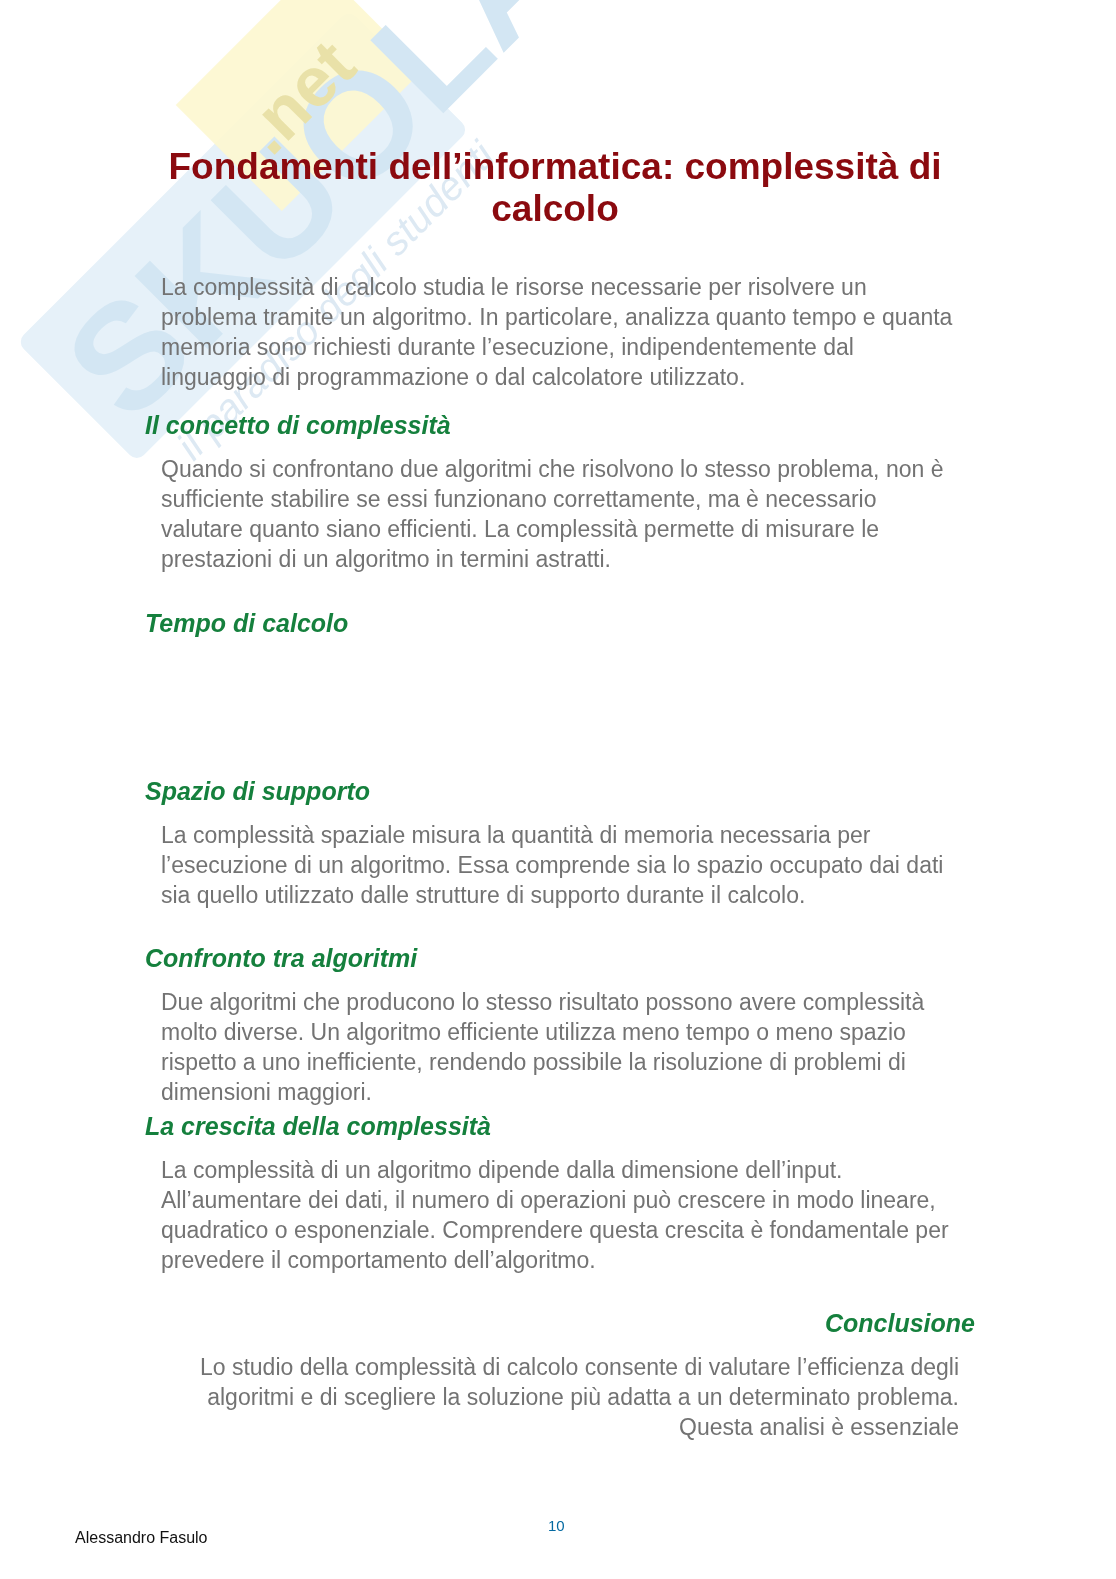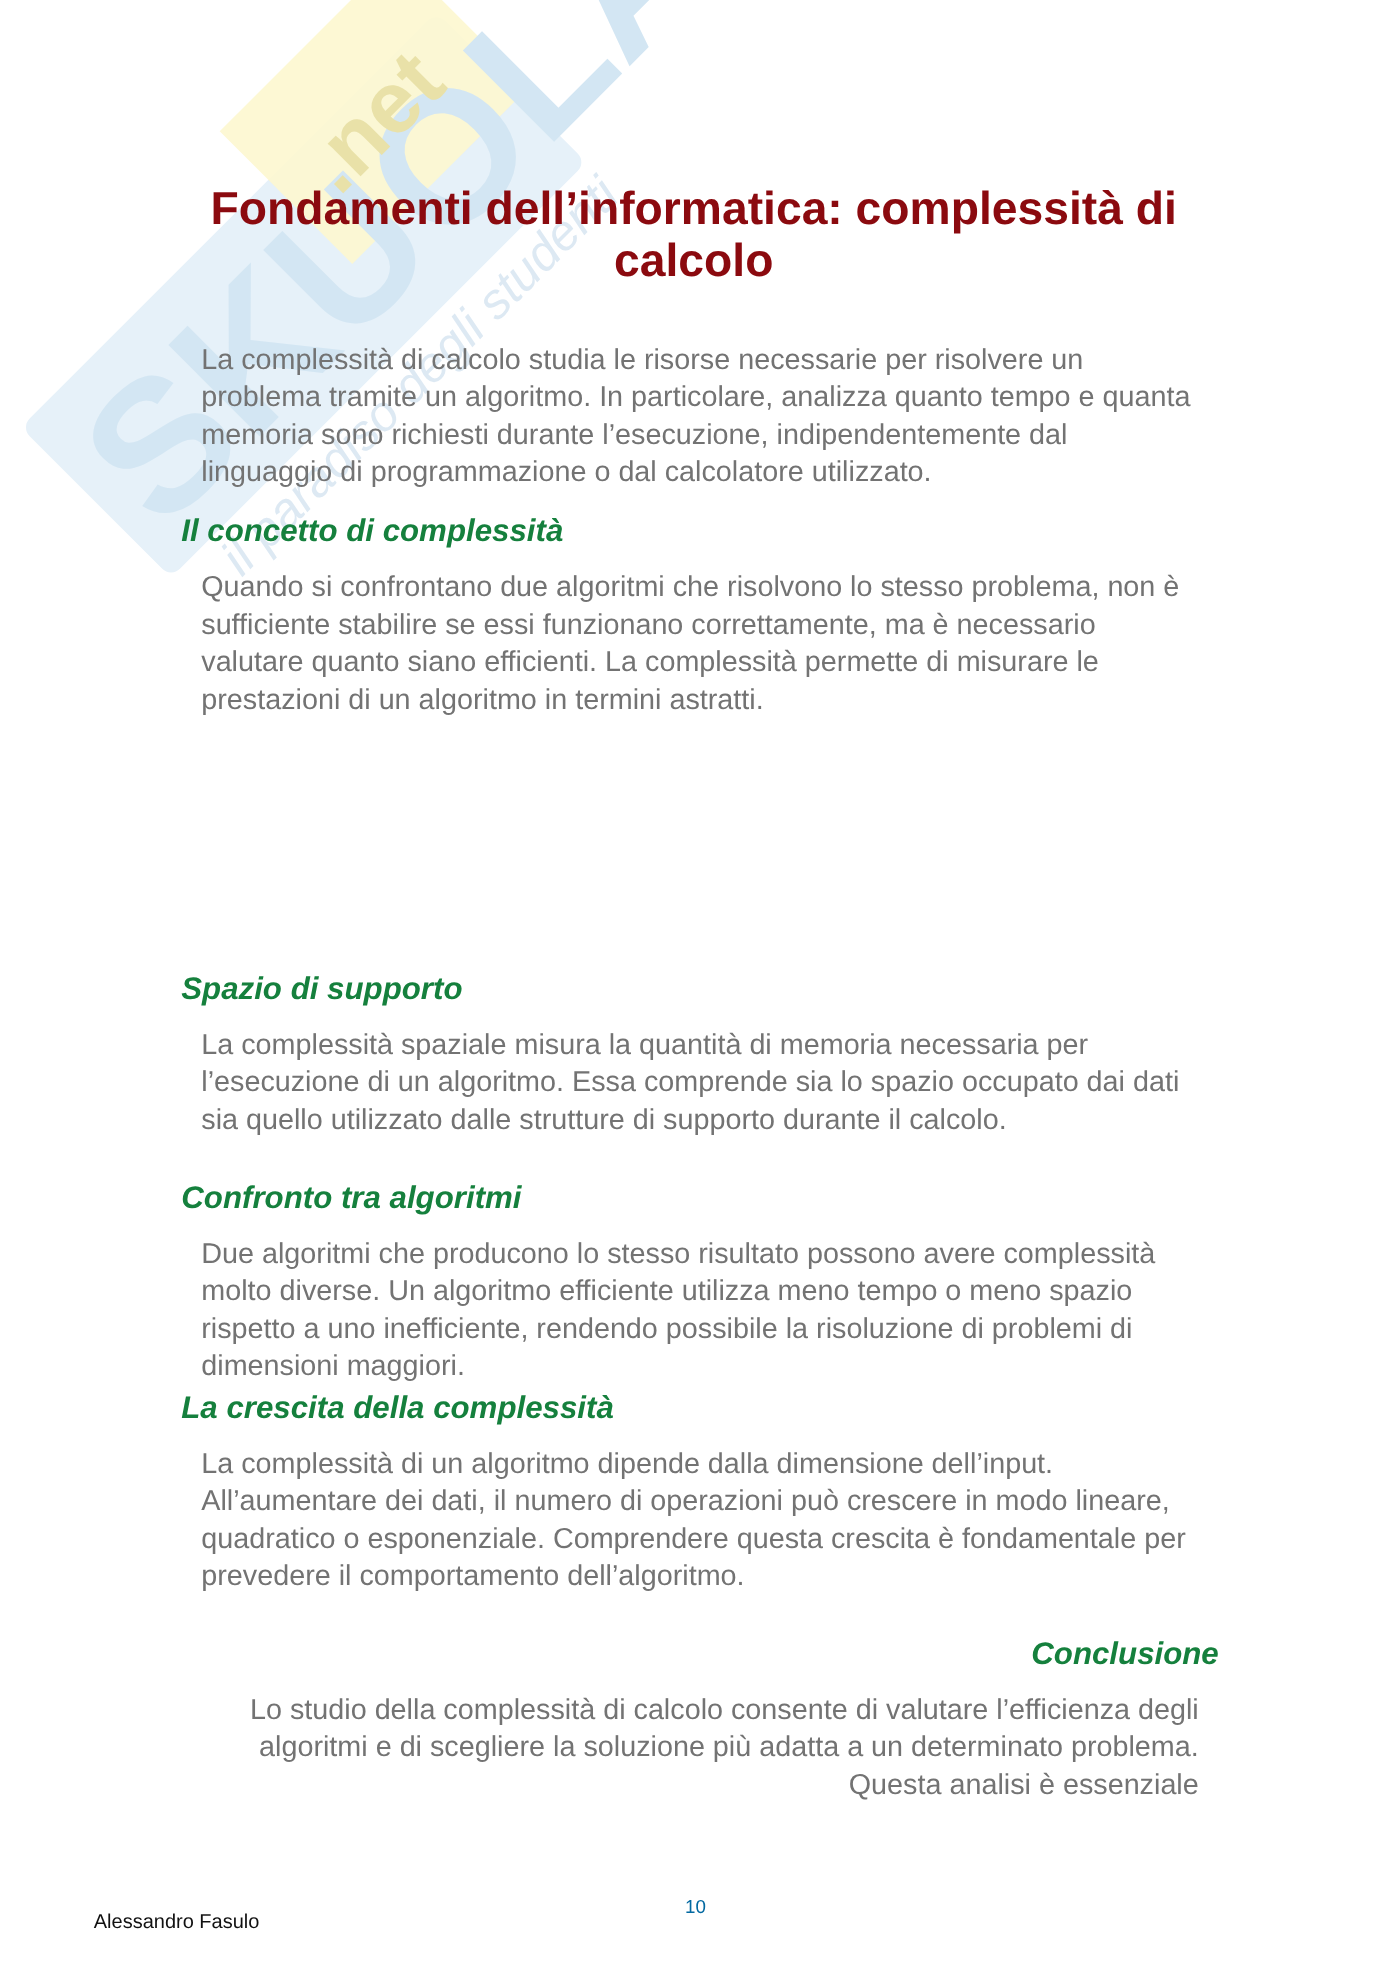--- a/index.html
+++ b/index.html
@@ -107,20 +107,21 @@
   <div class="content">
     <p class="para">La complessità di calcolo studia le risorse necessarie per risolvere un problema tramite un algoritmo. In particolare, analizza quanto tempo e quanta memoria sono richiesti durante l’esecuzione, indipendentemente dal linguaggio di programmazione o dal calcolatore utilizzato.</p>
   </div>
 
   <div class="section" style="top:410px;">
     <h2 class="section-heading">Il concetto di complessità</h2>
     <p class="para">Quando si confrontano due algoritmi che risolvono lo stesso problema, non è sufficiente stabilire se essi funzionano correttamente, ma è necessario valutare quanto siano efficienti. La complessità permette di misurare le prestazioni di un algoritmo in termini astratti.</p>
   </div>
 
   <div class="section" style="top:608px;">
+    <h2 class="section-heading">Tempo di calcolo</h2>
   </div>
 
   <div class="section" style="top:776px;">
     <h2 class="section-heading">Spazio di supporto</h2>
     <p class="para">La complessità spaziale misura la quantità di memoria necessaria per l’esecuzione di un algoritmo. Essa comprende sia lo spazio occupato dai dati sia quello utilizzato dalle strutture di supporto durante il calcolo.</p>
   </div>
 
   <div class="section" style="top:943px;">
     <h2 class="section-heading">Confronto tra algoritmi</h2>
     <p class="para">Due algoritmi che producono lo stesso risultato possono avere complessità molto diverse. Un algoritmo efficiente utilizza meno tempo o meno spazio rispetto a uno inefficiente, rendendo possibile la risoluzione di problemi di dimensioni maggiori.</p>

